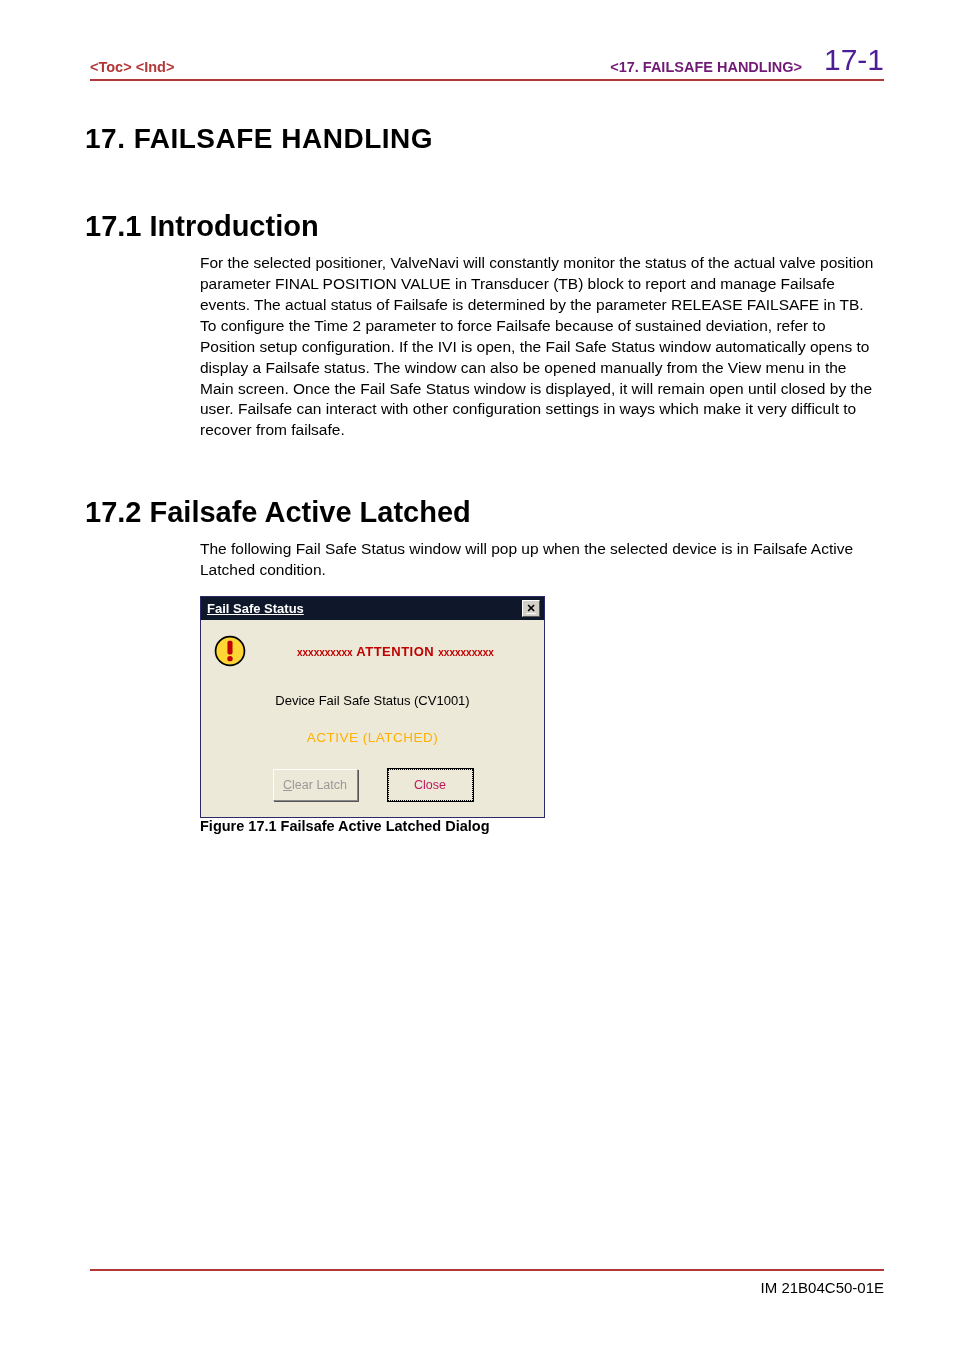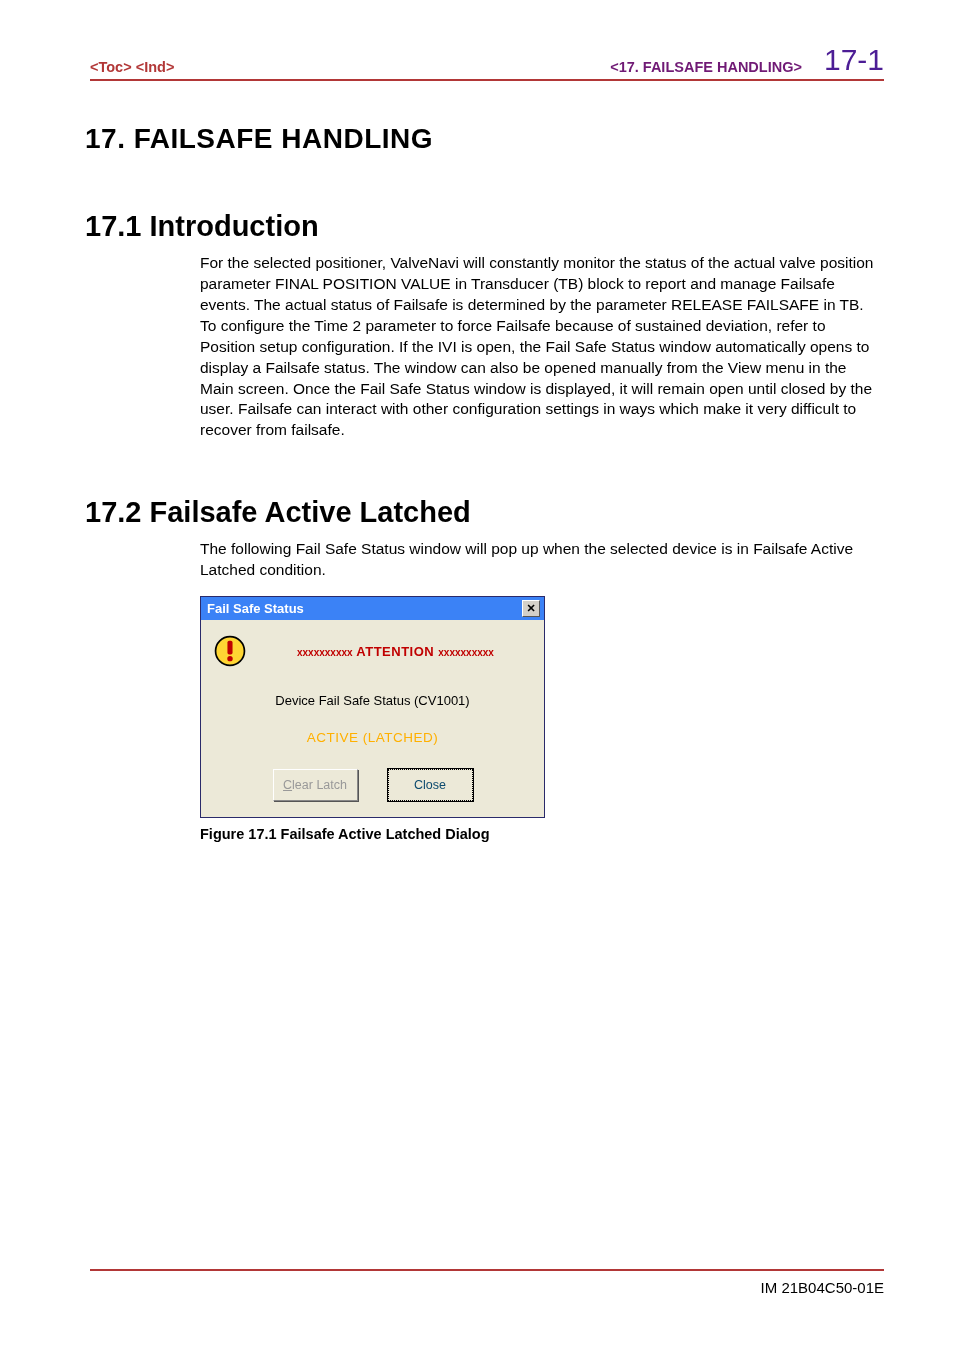--- a/index.html
+++ b/index.html
@@ -64,29 +64,30 @@
     margin-left: 110px;
   }
   .dialog {
     width: 345px;
     border: 1px solid #2a2a6a;
     background: #ece9d8;
     font-family: Tahoma, Arial, sans-serif;
     font-size: 13px;
   }
   .dialog-titlebar {
-    background: #3b82f6;
+    background: #0f172a;
     color: #fff;
     font-weight: bold;
     padding: 3px 4px 3px 6px;
     display: flex;
     justify-content: space-between;
     align-items: center;
     font-size: 13px;
     font-family: "MS Sans Serif", Tahoma, Arial, sans-serif;
+    text-decoration: underline;
   }
   .close-btn {
     width: 18px;
     height: 17px;
     background: #d4d0c8;
     border: 1px solid #fff;
     border-right-color: #555;
     border-bottom-color: #555;
     display: flex;
     align-items: center;
@@ -156,27 +157,27 @@
     align-items: center;
     justify-content: center;
     cursor: pointer;
   }
   .win-btn.disabled {
     color: #999;
   }
   .win-btn.default {
     border: 1px dotted #000;
     outline: 1px solid #000;
-    color: #0c4a6e;
+    color: #be185d;
   }
   .win-btn .u { text-decoration: underline; }
   .figure-caption {
     font-size: 14.5px;
     font-weight: bold;
-    margin-top: 8px;
+    margin-top: 0;
     margin-left: 110px;
   }
   .footer {
     position: absolute;
     bottom: 55px;
     left: 90px;
     right: 70px;
     border-top: 2px solid #b23737;
     padding-top: 8px;
     text-align: right;

